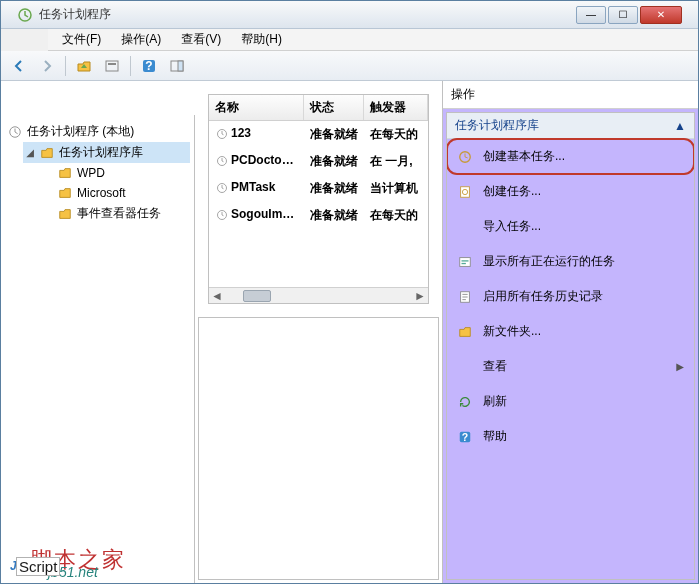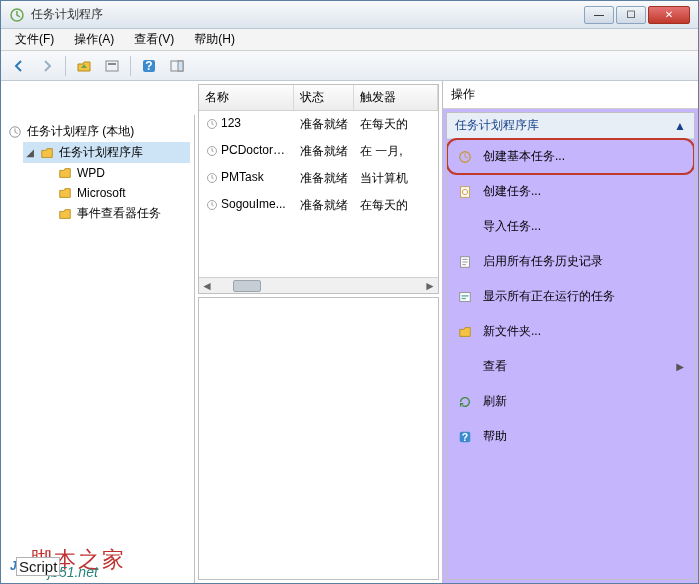--- a/index.html
+++ b/index.html
@@ -1,44 +1,44 @@
 <!DOCTYPE html>
 <html><head>
 <meta charset="utf-8">
 <style>
 * { box-sizing: border-box; margin: 0; padding: 0; font-family: "Microsoft YaHei", "SimSun", sans-serif; font-size: 12px; }
 body { background: #fff; width: 699px; height: 584px; overflow: hidden; position: relative; }
 
 .window { width: 699px; height: 584px; border: 1px solid #5a7fa0; background: #f0f0f0; display: flex; flex-direction: column; }
 
-.titlebar { height: 28px; background: linear-gradient(to bottom, #f8f9fa, #dde5ee); display: flex; align-items: center; padding: 0 8px; border-bottom: 1px solid #b8c6d5; }
+.titlebar { height: 28px; background: linear-gradient(to bottom, #f8f9fa, #dde5ee); display: flex; align-items: center; padding: 0 16px; border-bottom: 1px solid #b8c6d5; }
 .titlebar .icon { width: 16px; height: 16px; margin-right: 6px; }
 .titlebar .title { flex: 1; color: #333; }
 .titlebar .win-buttons { display: flex; gap: 2px; }
 .titlebar .win-btn { width: 30px; height: 18px; border: 1px solid #8aa5c0; background: linear-gradient(to bottom,#f0f4f8,#d0dae5); border-radius: 2px; display: flex; align-items: center; justify-content: center; font-size: 10px; }
 .titlebar .win-btn.close { width: 42px; background: linear-gradient(to bottom,#e57373,#c0392b); color:#fff; border-color:#a03020; }
 
-.menubar { height: 22px; background: #f4f4f4; display: flex; align-items: center; padding: 0 6px; gap: 4px; border-bottom: 1px solid #d0d0d0; }
+.menubar { height: 22px; background: #f4f4f4; display: flex; align-items: center; padding: 0 6px; gap: 4px; border-bottom: 1px solid #d0d0d0; margin-left: 47px; }
 .menubar .menu-item { padding: 2px 8px; cursor: default; }
 
 .toolbar { height: 30px; background: linear-gradient(to bottom,#f8f9fb,#e8edf3); display:flex; align-items:center; padding: 0 6px; gap:4px; border-bottom: 1px solid #c0cad5; }
 .toolbar .tb-btn { width: 24px; height: 24px; display:flex; align-items:center; justify-content:center; border-radius:2px; }
 .toolbar .sep { width:1px; height:20px; background:#c0c8d0; margin:0 2px; }
 
 .content { flex:1; display:flex; background:#fff; }
 
 .tree-pane { width: 194px; border-right:1px solid #c0c0c0; background:#fff; padding:6px 4px;margin-top:34px; }
 .tree-node { display:flex; align-items:center; padding:2px 2px; gap:4px; cursor:default; }
 .tree-node.selected { background:#cde4f7; }
 .tree-children { padding-left: 18px; }
 .tree-toggle { width:10px; font-size:10px; color:#555; text-align:center; }
 .tree-icon { width:16px; height:16px; display:flex; align-items:center; justify-content:center; }
 
 .mid-pane { flex:1; display:flex; flex-direction:column; border-right:1px solid #c0c0c0; }
-.list-wrap { flex:0 0 210px; border:1px solid #c0c0c0; margin:3px; overflow:hidden; display:flex; flex-direction:column; }
+.list-wrap { flex:0 0 210px; border:1px solid #c0c0c0; margin:13px; overflow:hidden; display:flex; flex-direction:column;font-weight:bold; }
 .list-header { display:flex; background:linear-gradient(to bottom,#fdfdfd,#ececec); border-bottom:1px solid #d0d0d0; }
 .list-header .col { padding:4px 6px; border-right:1px solid #d8d8d8; }
 .col-name { width:95px; } .col-status { width:60px; } .col-trigger { flex:1; }
 .list-body { flex:1; overflow:auto; }
 .list-row { display:flex; border-bottom:0; padding:3px 0; }
 .list-row .cell { padding:2px 6px; white-space:nowrap; overflow:hidden; text-overflow:ellipsis; }
 .row-icon { width:14px; height:14px; margin-right:2px; display:inline-flex; align-items:center; justify-content:center; vertical-align:middle; }
 .scrollbar-h { height:16px; background:#f0f0f0; border-top:1px solid #d0d0d0; display:flex; align-items:center; }
 .scrollbar-h .thumb { height:12px; background:#c6cdd5; border:1px solid #9aa5b0; border-radius:2px; margin-left:18px; width:28px; }
 .scrollbar-h .arrow { width:16px; height:14px; display:flex; align-items:center; justify-content:center; color:#666; }
@@ -267,35 +267,35 @@
               </span>
               <span>创建任务...</span>
             </div>
             <div class="action-item">
               <span class="action-icon"></span>
               <span>导入任务...</span>
             </div>
             <div class="action-item">
               <span class="action-icon">
                 <svg width="14" height="14" viewBox="0 0 16 16">
-                  <rect x="3" y="2" width="10" height="12" fill="#fff" stroke="#888"></rect>
-                  <path d="M5 5h6M5 8h6M5 11h4" stroke="#888"></path>
-                </svg>
-              </span>
-              <span>启用所有任务历史记录</span>
-            </div>
-            <div class="action-item">
-              <span class="action-icon">
-                <svg width="14" height="14" viewBox="0 0 16 16">
                   <rect x="2" y="3" width="12" height="10" fill="#fff" stroke="#888"></rect>
                   <rect x="4" y="6" width="8" height="1.5" fill="#5a9"></rect>
                   <rect x="4" y="9" width="5" height="1.5" fill="#5a9"></rect>
                 </svg>
               </span>
               <span>显示所有正在运行的任务</span>
+            </div>
+            <div class="action-item">
+              <span class="action-icon">
+                <svg width="14" height="14" viewBox="0 0 16 16">
+                  <rect x="3" y="2" width="10" height="12" fill="#fff" stroke="#888"></rect>
+                  <path d="M5 5h6M5 8h6M5 11h4" stroke="#888"></path>
+                </svg>
+              </span>
+              <span>启用所有任务历史记录</span>
             </div>
             <div class="action-item">
               <span class="action-icon">
                 <svg width="14" height="14" viewBox="0 0 16 16">
                   <path d="M2 5h5l1-2h6v10H2z" fill="#f6c244" stroke="#b88a1e"></path>
                 </svg>
               </span>
               <span>新文件夹...</span>
             </div>
             <div class="action-item">

